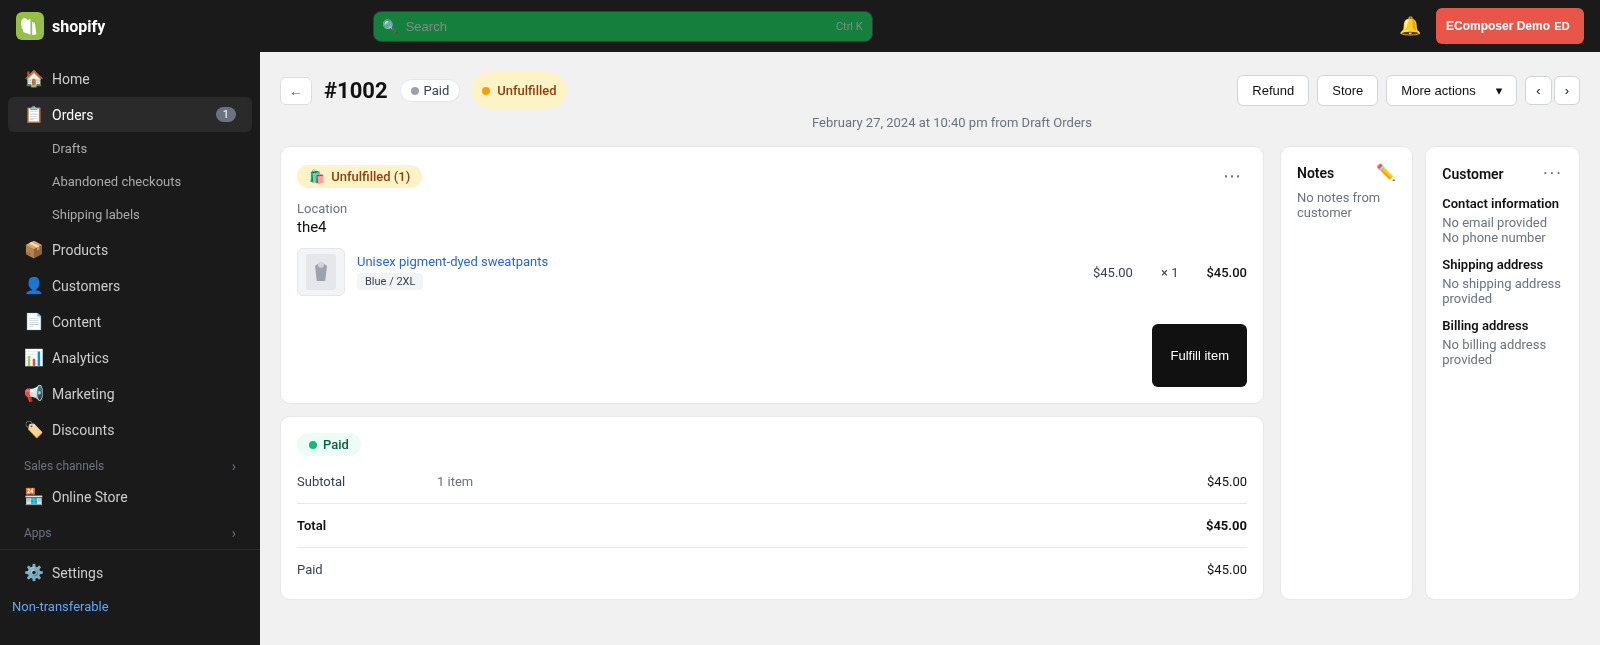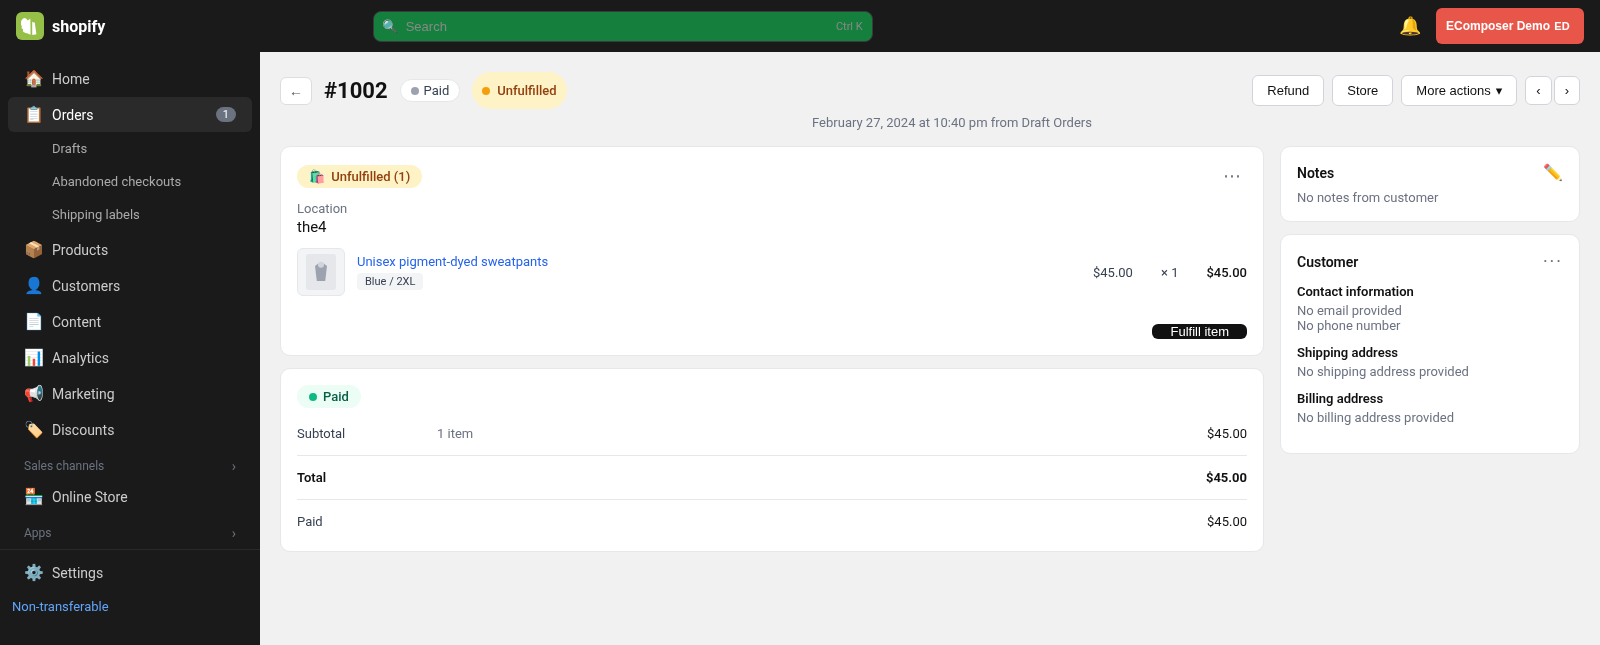--- a/index.html
+++ b/index.html
@@ -41,29 +41,29 @@
     
     .order-header { display: flex; align-items: center; gap: 12px; margin-bottom: 6px; }
     .back-btn { background: none; border: 1px solid #ddd; border-radius: 6px; cursor: pointer; color: #555; padding: 5px 8px; font-size: 14px; background: white; }
     .order-title { font-size: 22px; font-weight: 700; color: #111; }
     .status-paid { display: flex; align-items: center; gap: 5px; font-size: 13px; color: #374151; background: white; border: 1px solid #e5e7eb; border-radius: 20px; padding: 3px 10px; }
     .dot-gray { width: 8px; height: 8px; background: #9ca3af; border-radius: 50%; }
     .status-unfulfilled { background: #fef3c7; color: #92400e; border: none; border-radius: 20px; padding: 11px 10px; font-size: 13px; font-weight: 500; display: flex; align-items: center; gap: 7px; }
     .dot-yellow { width: 8px; height: 8px; background: #f59e0b; border-radius: 50%; }
     .order-actions { margin-left: auto; display: flex; gap: 8px; align-items: center; }
     .btn-secondary { background: white; border: 1px solid #d1d5db; border-radius: 6px; padding: 7px 14px; font-size: 13px; cursor: pointer; color: #111; }
-    .btn-more { background: white; border: 1px solid #d1d5db; border-radius: 6px; padding: 7px 14px; font-size: 13px; cursor: pointer; color: #111; display: flex; align-items: center; gap: 5px; }
+    .btn-more { background: white; border: 1px solid #d1d5db; border-radius: 6px; padding: 7px 14px; font-size: 13px; cursor: pointer; color: #111; display: flex; align-items: center; gap: 20px; }
     .nav-arrows { display: flex; gap: 2px; }
     .arrow-btn { background: white; border: 1px solid #d1d5db; border-radius: 6px; padding: 6px 10px; cursor: pointer; color: #111; font-size: 13px; }
     .order-date { font-size: 13px; color: #6b7280; margin-bottom: 16px; margin-left: 44px; text-align: center; }
 
     
     .order-content { display: flex; gap: 16px; }
     .order-main { flex: 1; display: flex; flex-direction: column; gap: 12px; }
-    .order-sidebar { width: 300px; flex-shrink: 0; display: flex; flex-direction: column; gap: 12px; }
+    .order-sidebar { width: 300px; flex-shrink: 0; display: flex; flex-direction: row; gap: 12px; }
 
     
     .card { background: white; border-radius: 10px; border: 1px solid #e5e7eb; padding: 16px; }
 
     
     .card-header { display: flex; align-items: center; justify-content: space-between; margin-bottom: 12px; }
     .unfulfilled-badge { background: #fef3c7; color: #92400e; border-radius: 20px; padding: 4px 12px; font-size: 13px; font-weight: 500; display: flex; align-items: center; gap: 6px; }
     .more-dots { background: none; border: none; cursor: pointer; color: #6b7280; font-size: 18px; padding: 2px 6px; }
 
     .location-label { font-size: 13px; color: #6b7280; margin-bottom: 2px; }
@@ -71,21 +71,21 @@
 
     .product-row { display: flex; align-items: center; gap: 12px; }
     .product-img { width: 48px; height: 48px; border-radius: 6px; background: #f3f4f6; border: 1px solid #e5e7eb; display: flex; align-items: center; justify-content: center; overflow: hidden; flex-shrink: 0; }
     .product-img svg { width: 36px; height: 36px; }
     .product-info { flex: 1; }
     .product-name { color: #2563eb; font-size: 13px; text-decoration: none; cursor: pointer; }
     .product-variant { display: inline-block; background: #f3f4f6; color: #374151; font-size: 11px; padding: 2px 8px; border-radius: 4px; margin-top: 4px; }
     .product-price { font-size: 13px; color: #374151; }
     .product-qty { font-size: 13px; color: #374151; margin: 0 16px; }
     .product-total { font-size: 13px; font-weight: 500; color: #111; }
-    .fulfill-btn { background: #111; color: white; border: none; border-radius: 6px; padding: 0 18px; font-size: 13px; cursor: pointer; font-weight: 500; float: right; margin-top: 12px; }
+    .fulfill-btn { background: #111; color: white; border: none; border-radius: 6px; padding: 24px 18px; font-size: 13px; cursor: pointer; font-weight: 500; float: right; margin-top: 12px; }
 
     
     .paid-badge { background: #ecfdf5; color: #065f46; border-radius: 20px; padding: 4px 12px; font-size: 13px; font-weight: 500; display: flex; align-items: center; gap: 6px; }
     .dot-green { width: 8px; height: 8px; background: #10b981; border-radius: 50%; }
     .payment-row { display: flex; align-items: center; padding: 6px 0; font-size: 13px; color: #374151; }
     .payment-row .label { width: 140px; color: #374151; }
     .payment-row .sub-label { color: #6b7280; flex: 1; }
     .payment-row .amount { margin-left: auto; color: #111; }
     .payment-row.total .label { font-weight: 600; color: #111; }
     .payment-row.total .amount { font-weight: 700; color: #111; }

